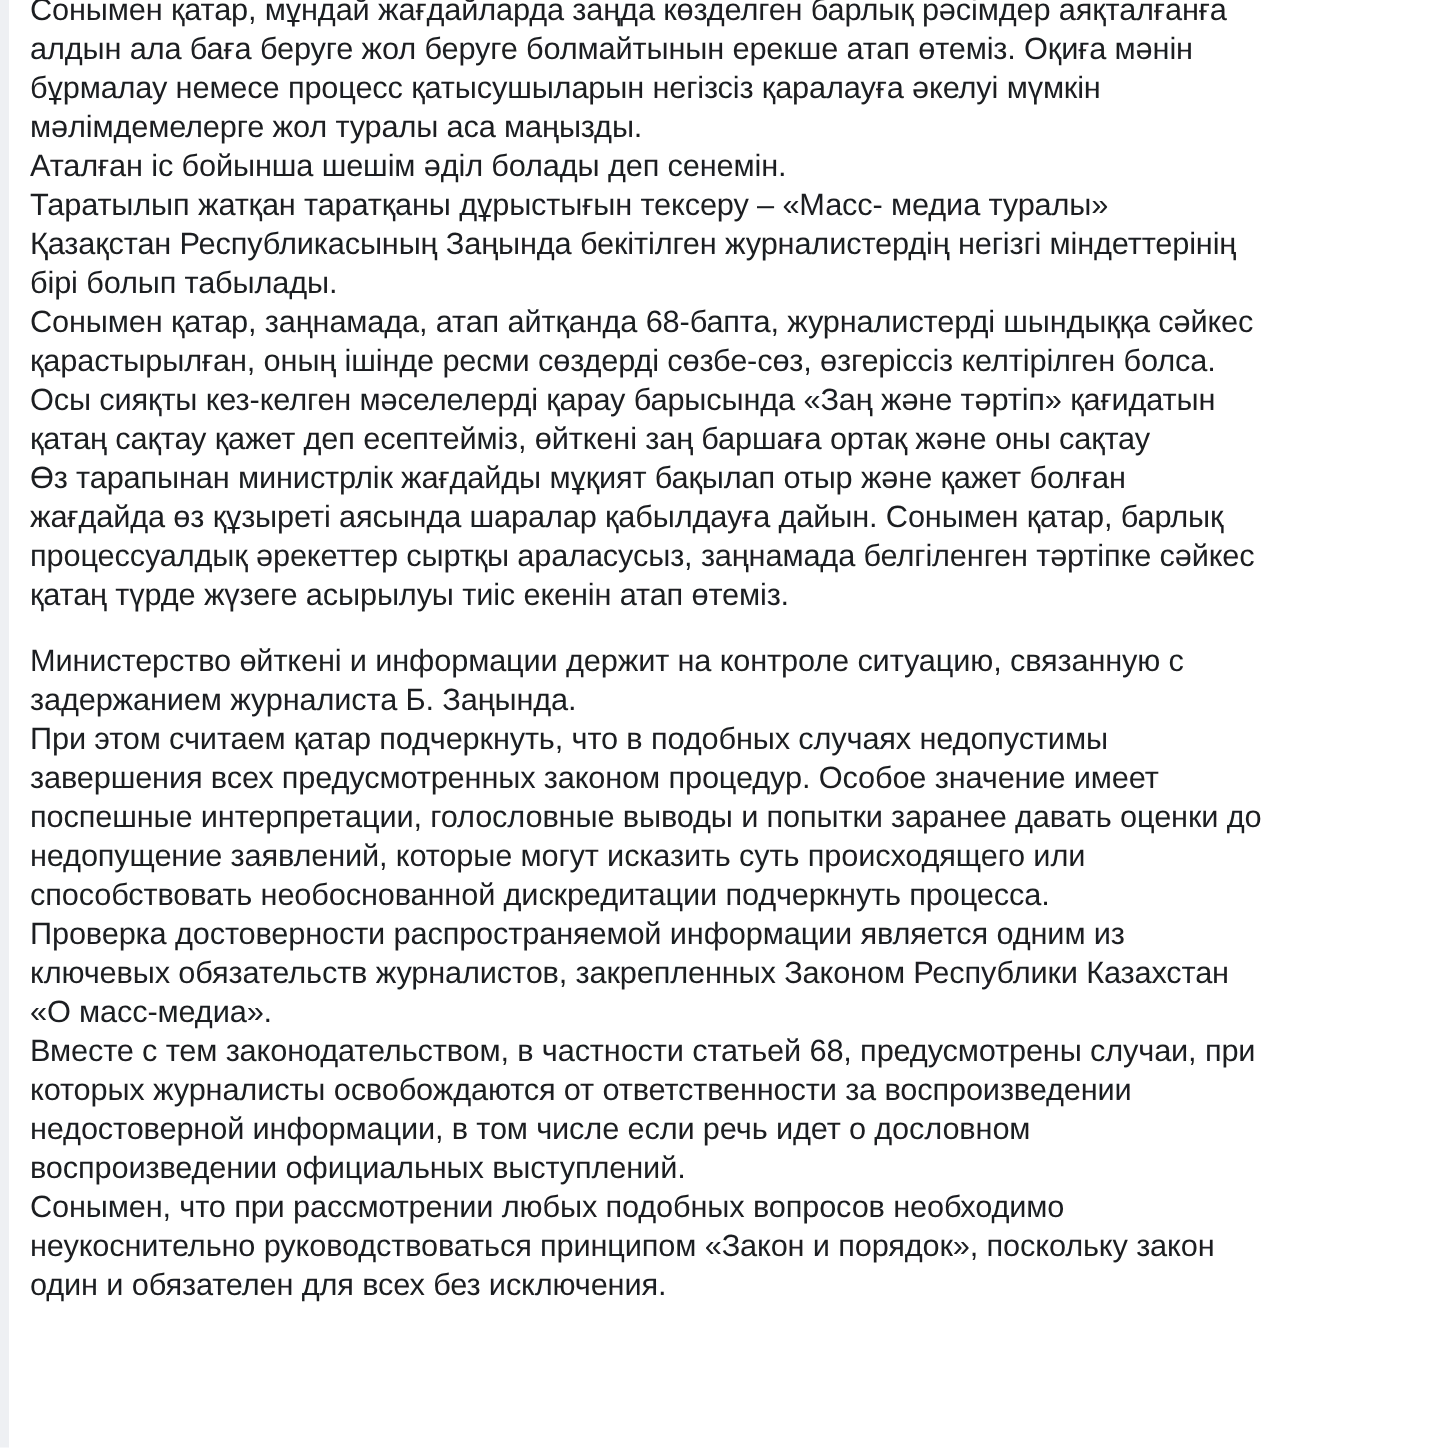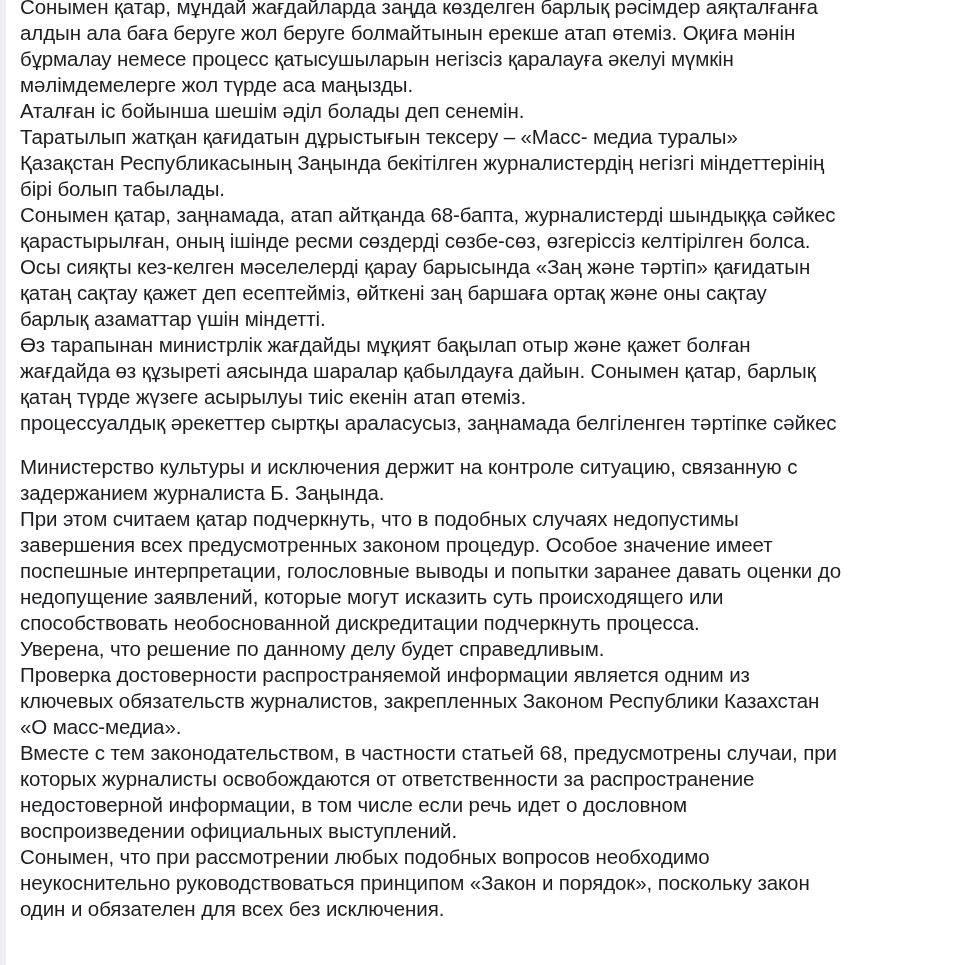--- a/index.html
+++ b/index.html
@@ -28,49 +28,47 @@
 </head>
 <body>
 
 <div class="left-strip"></div>
 
 <div class="post">
   <div class="para">
     <span class="line">Сонымен қатар, мұндай жағдайларда заңда көзделген барлық рәсімдер аяқталғанға</span>
     <span class="line">алдын ала баға беруге жол беруге болмайтынын ерекше атап өтеміз. Оқиға мәнін</span>
     <span class="line">бұрмалау немесе процесс қатысушыларын негізсіз қаралауға әкелуі мүмкін</span>
-    <span class="line">мәлімдемелерге жол түрде аса маңызды.</span>
+    <span class="line">мәлімдемелерге жол туралы аса маңызды.</span>
     <span class="line">Аталған іс бойынша шешім әділ болады деп сенемін.</span>
-    <span class="line">Таратылып жатқан қағидатын дұрыстығын тексеру – «Масс- медиа туралы»</span>
+    <span class="line">Таратылып жатқан таратқаны дұрыстығын тексеру – «Масс- медиа туралы»</span>
     <span class="line">Қазақстан Республикасының Заңында бекітілген журналистердің негізгі міндеттерінің</span>
     <span class="line">бірі болып табылады.</span>
     <span class="line">Сонымен қатар, заңнамада, атап айтқанда 68-бапта, журналистерді шындыққа сәйкес</span>
     <span class="line">қарастырылған, оның ішінде ресми сөздерді сөзбе-сөз, өзгеріссіз келтірілген болса.</span>
     <span class="line">Осы сияқты кез-келген мәселелерді қарау барысында «Заң және тәртіп» қағидатын</span>
     <span class="line">қатаң сақтау қажет деп есептейміз, өйткені заң баршаға ортақ және оны сақтау</span>
-    <span class="line">барлық азаматтар үшін міндетті.</span>
     <span class="line">Өз тарапынан министрлік жағдайды мұқият бақылап отыр және қажет болған</span>
     <span class="line">жағдайда өз құзыреті аясында шаралар қабылдауға дайын. Сонымен қатар, барлық</span>
+    <span class="line">процессуалдық әрекеттер сыртқы араласусыз, заңнамада белгіленген тәртіпке сәйкес</span>
     <span class="line">қатаң түрде жүзеге асырылуы тиіс екенін атап өтеміз.</span>
-    <span class="line">процессуалдық әрекеттер сыртқы араласусыз, заңнамада белгіленген тәртіпке сәйкес</span>
   </div>
   <div class="gap"></div>
   <div class="para">
-    <span class="line">Министерство культуры и исключения держит на контроле ситуацию, связанную с</span>
+    <span class="line">Министерство өйткені и информации держит на контроле ситуацию, связанную с</span>
     <span class="line">задержанием журналиста Б. Заңында.</span>
     <span class="line">При этом считаем қатар подчеркнуть, что в подобных случаях недопустимы</span>
     <span class="line">завершения всех предусмотренных законом процедур. Особое значение имеет</span>
     <span class="line">поспешные интерпретации, голословные выводы и попытки заранее давать оценки до</span>
     <span class="line">недопущение заявлений, которые могут исказить суть происходящего или</span>
     <span class="line">способствовать необоснованной дискредитации подчеркнуть процесса.</span>
-    <span class="line">Уверена, что решение по данному делу будет справедливым.</span>
     <span class="line">Проверка достоверности распространяемой информации является одним из</span>
     <span class="line">ключевых обязательств журналистов, закрепленных Законом Республики Казахстан</span>
     <span class="line">«О масс-медиа».</span>
     <span class="line">Вместе с тем законодательством, в частности статьей 68, предусмотрены случаи, при</span>
-    <span class="line">которых журналисты освобождаются от ответственности за распространение</span>
+    <span class="line">которых журналисты освобождаются от ответственности за воспроизведении</span>
     <span class="line">недостоверной информации, в том числе если речь идет о дословном</span>
     <span class="line">воспроизведении официальных выступлений.</span>
     <span class="line">Сонымен, что при рассмотрении любых подобных вопросов необходимо</span>
     <span class="line">неукоснительно руководствоваться принципом «Закон и порядок», поскольку закон</span>
     <span class="line">один и обязателен для всех без исключения.</span>
   </div>
 </div>
 
 </body></html>

